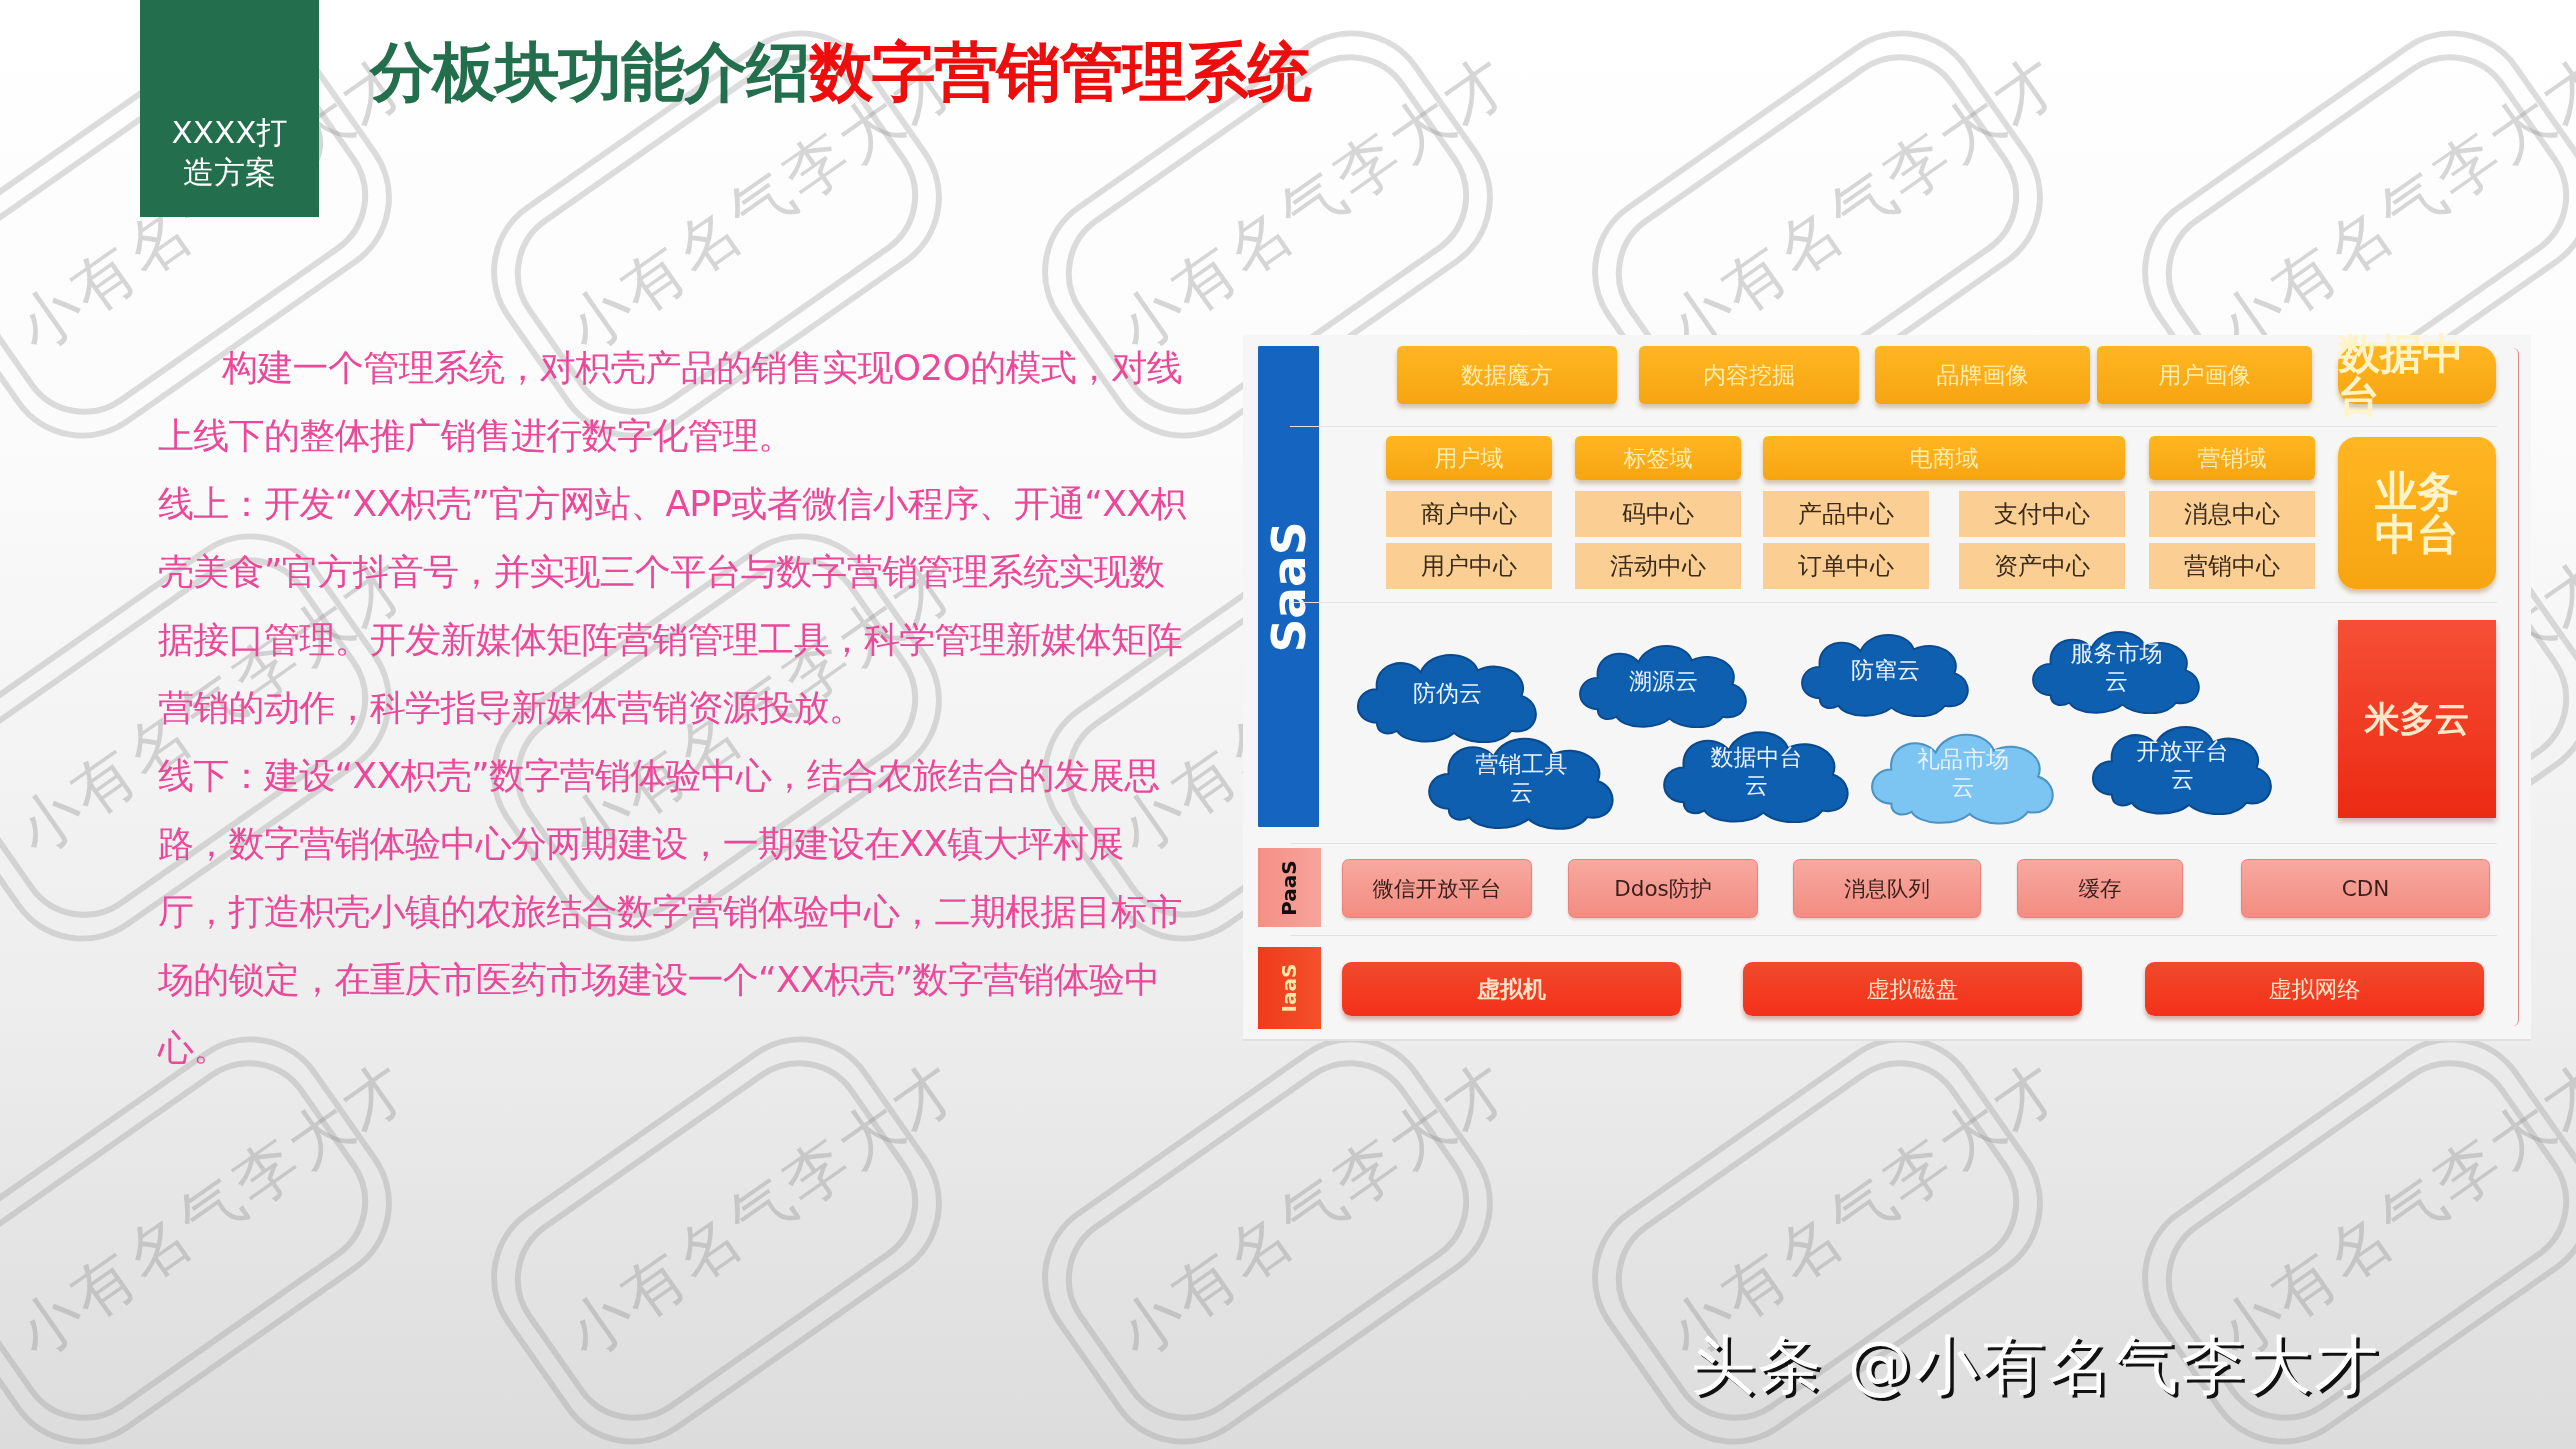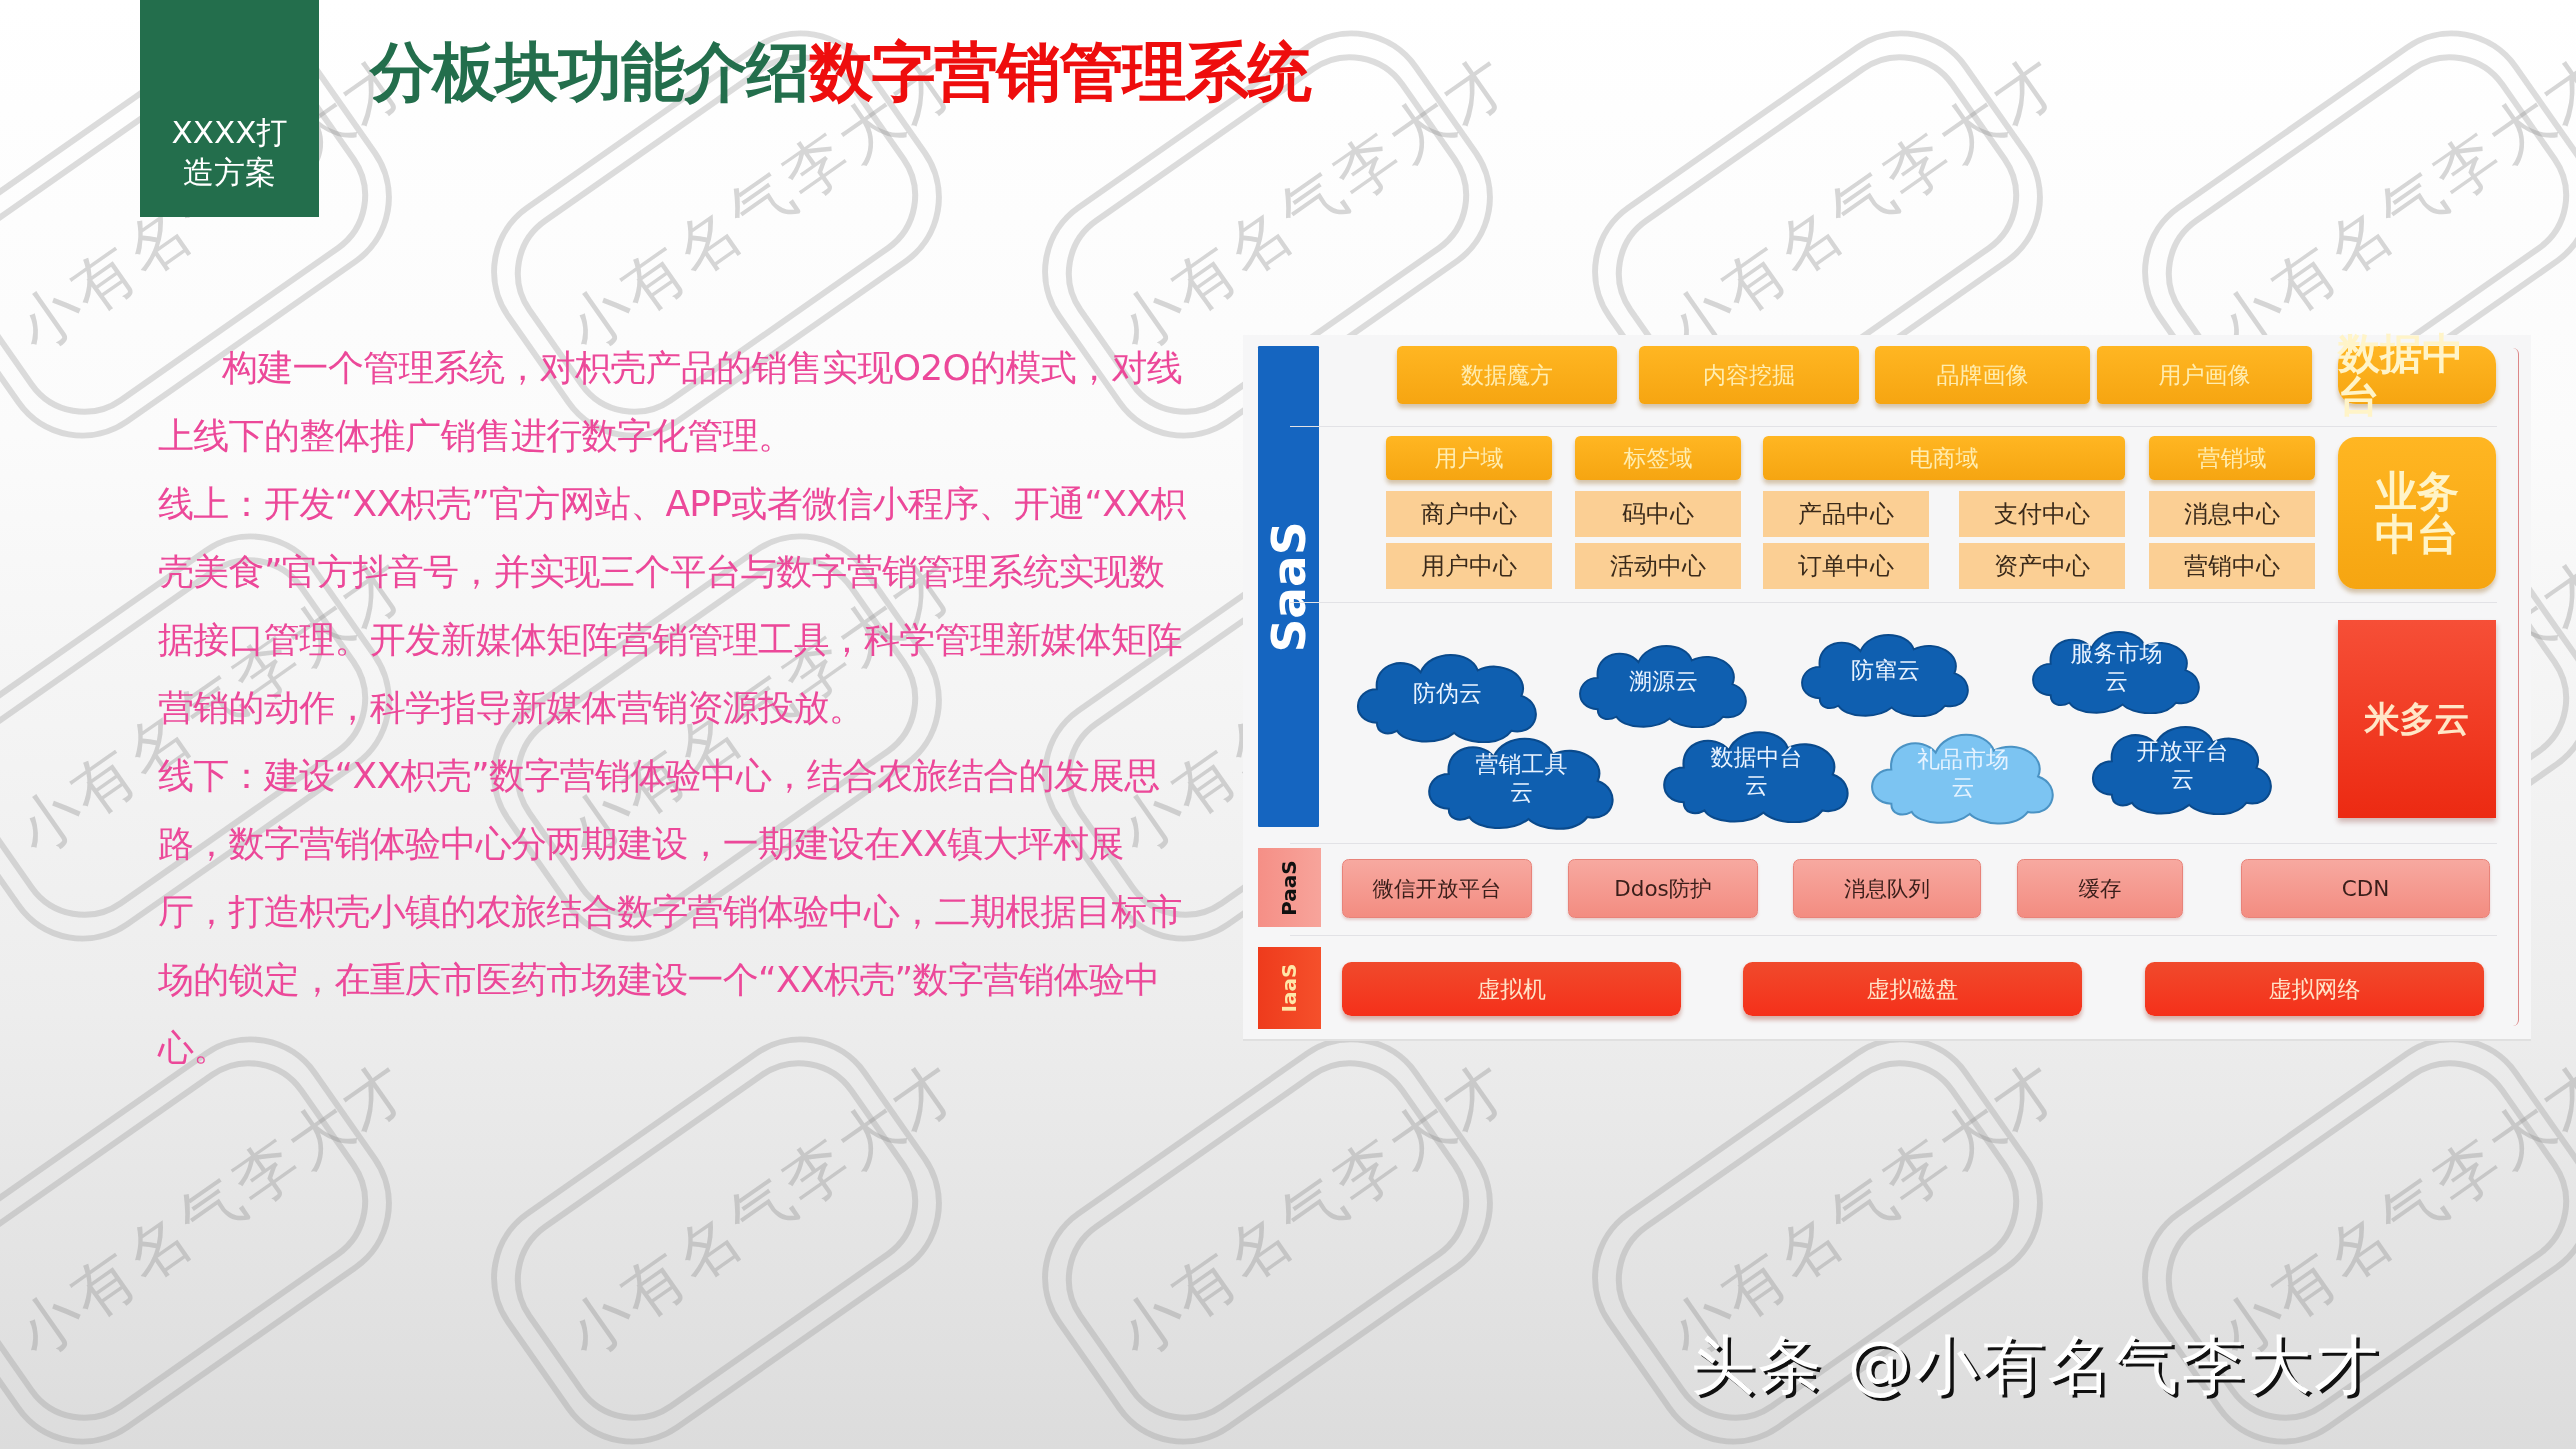--- a/index.html
+++ b/index.html
@@ -281,19 +281,19 @@
   <div class="pink" style="left:325px;top:524px;width:188px;height:57px;">Ddos防护</div>
   <div class="pink" style="left:550px;top:524px;width:186px;height:57px;">消息队列</div>
   <div class="pink" style="left:774px;top:524px;width:164px;height:57px;">缓存</div>
   <div class="pink" style="left:998px;top:524px;width:247px;height:57px;">CDN</div>
 
   <div class="sep" style="top:600px;"></div>
 
   <div class="d-abs iaas-bar">
     <span class="vert-label">IaaS</span>
   </div>
-  <div class="redbtn" style="left:99px;top:627px;width:339px;height:54px;">虚拟机</div>
+  <div class="redbtn" style="left:99px;top:627px;width:339px;height:54px;font-weight:bold;">虚拟机</div>
   <div class="redbtn" style="left:500px;top:627px;width:339px;height:54px;">虚拟磁盘</div>
   <div class="redbtn" style="left:902px;top:627px;width:339px;height:54px;">虚拟网络</div>
 </div>
 
 <div class="abs credit">头条 @小有名气李大才</div>
 
 
 </body></html>

